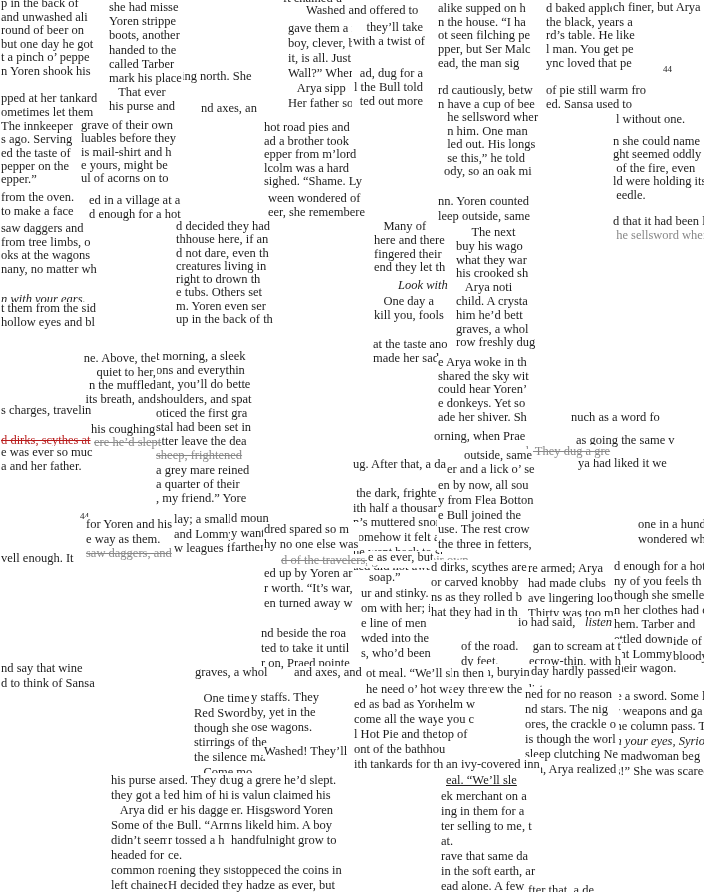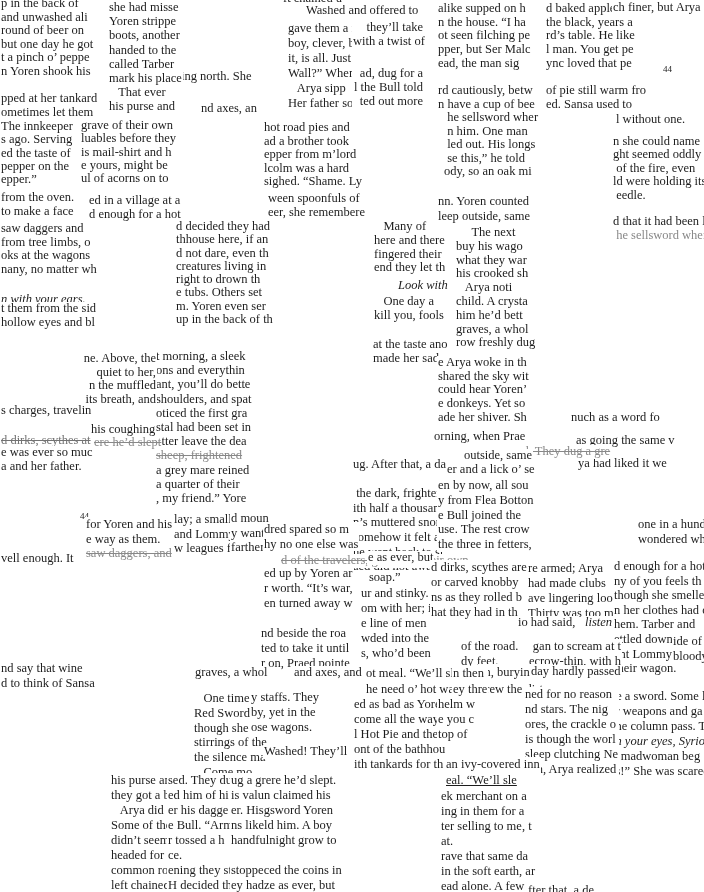--- a/index.html
+++ b/index.html
@@ -105,21 +105,21 @@
       <div class="line">ted out more</div>
     </div>
     <div class="frag" style="left: 263px; top: 121px; z-index: 17; line-height: 13.5px;">
       <div class="line">hot road pies and</div>
       <div class="line">ad a brother took</div>
       <div class="line">epper from m’lord</div>
       <div class="line">lcolm was a hard</div>
       <div class="line">sighed. “Shame. Ly</div>
     </div>
     <div class="frag" style="left: 267px; top: 192px; z-index: 18; line-height: 13.5px;">
-      <div class="line">ween spoonfuls of</div>
+      <div class="line">ween wondered of</div>
       <div class="line">eer, she remembere</div>
     </div>
     <div class="frag" style="left: 282px; top: -8px; z-index: 19; line-height: 13.6px;">
       <div class="line">ft chained u</div>
     </div>
     <div class="frag" style="left: 437px; top: 2px; z-index: 20; line-height: 13.7px;">
       <div class="line">alike supped on h</div>
       <div class="line">n the house. “I ha</div>
       <div class="line">ot seen filching pe</div>
       <div class="line">pper, but Ser Malc</div>
@@ -202,21 +202,21 @@
       <div class="line">n the muffled</div>
       <div class="line">its breath, and</div>
     </div>
     <div class="frag" style="left: 0px; top: 404px; z-index: 32; line-height: 13.6px;">
       <div class="line">s charges, travelin</div>
     </div>
     <div class="frag" style="left: 90px; top: 423px; z-index: 33; line-height: 13.6px;">
       <div class="line">his coughing</div>
     </div>
     <div class="frag" style="left: 0px; top: 434px; z-index: 34; line-height: 13.6px;">
-      <div class="line" style="color: #737373; text-decoration: line-through;">d dirks, scythes at</div>
+      <div class="line" style="color: #b91c1c; text-decoration: line-through;">d dirks, scythes at</div>
     </div>
     <div class="frag" style="left: 93px; top: 436px; z-index: 35; line-height: 13.6px;">
       <div class="line" style="color: rgb(136, 136, 136); text-decoration: line-through;">ere he’d slept</div>
     </div>
     <div class="frag" style="left: 0px; top: 446px; z-index: 36; line-height: 13.6px;">
       <div class="line">e was ever so muc</div>
       <div class="line">a and her father.</div>
     </div>
     <div class="frag" style="left: 437px; top: 356px; z-index: 37; line-height: 13.7px;">
       <div class="line">e Arya woke in th</div>

